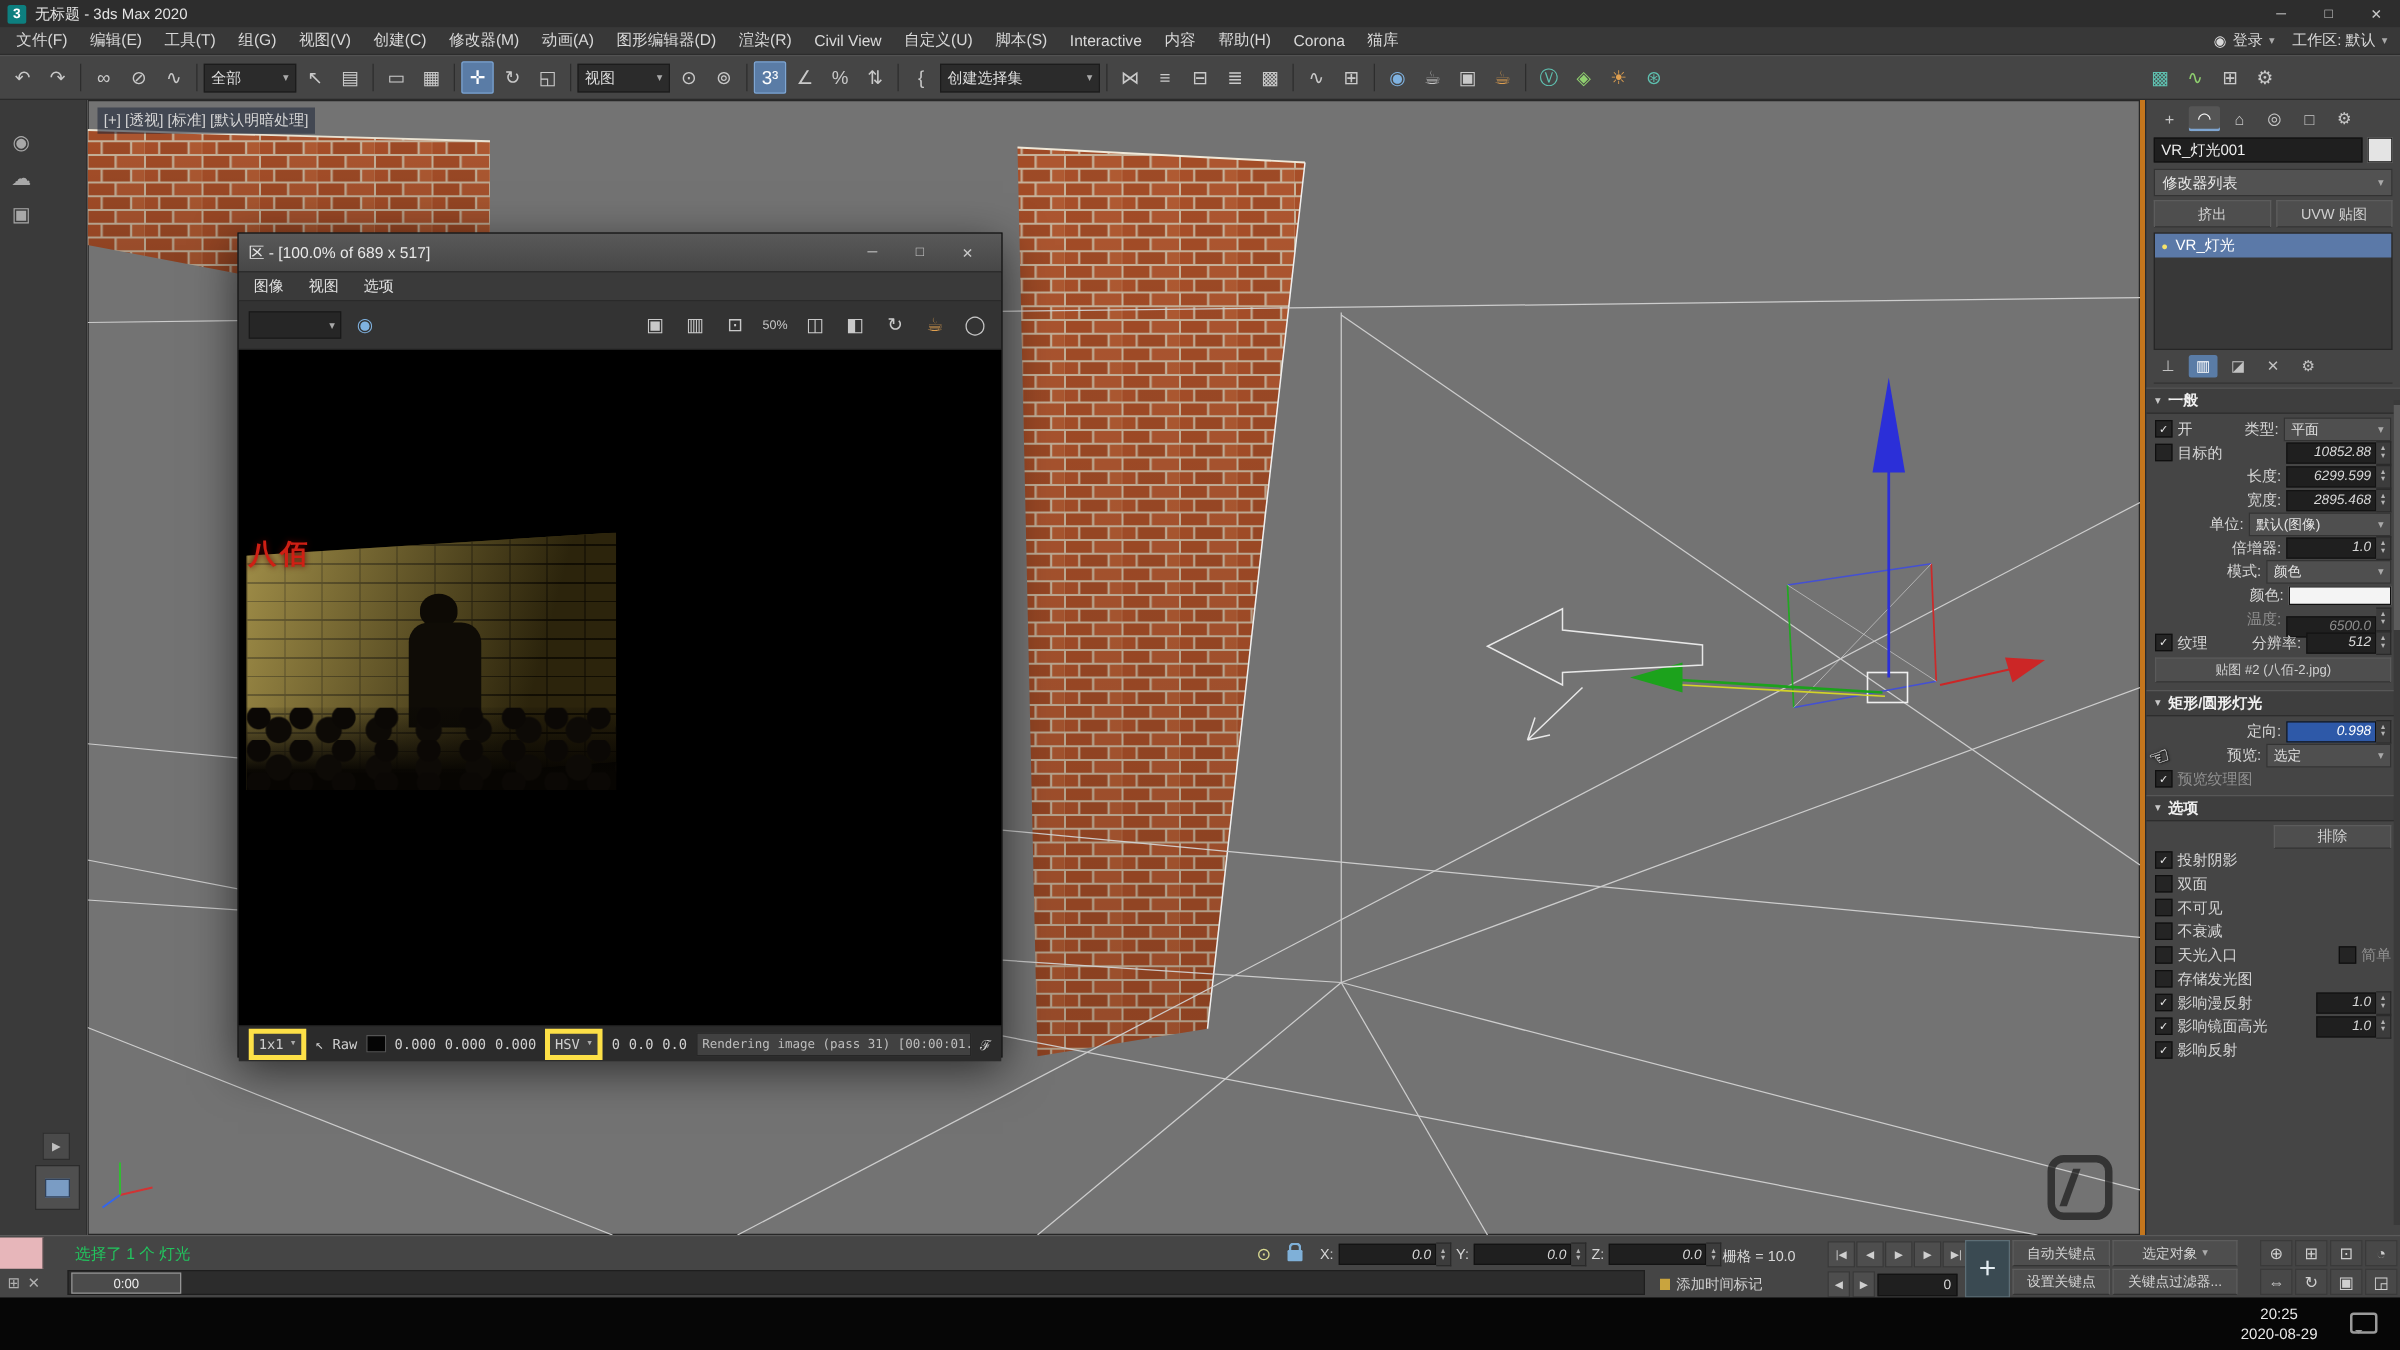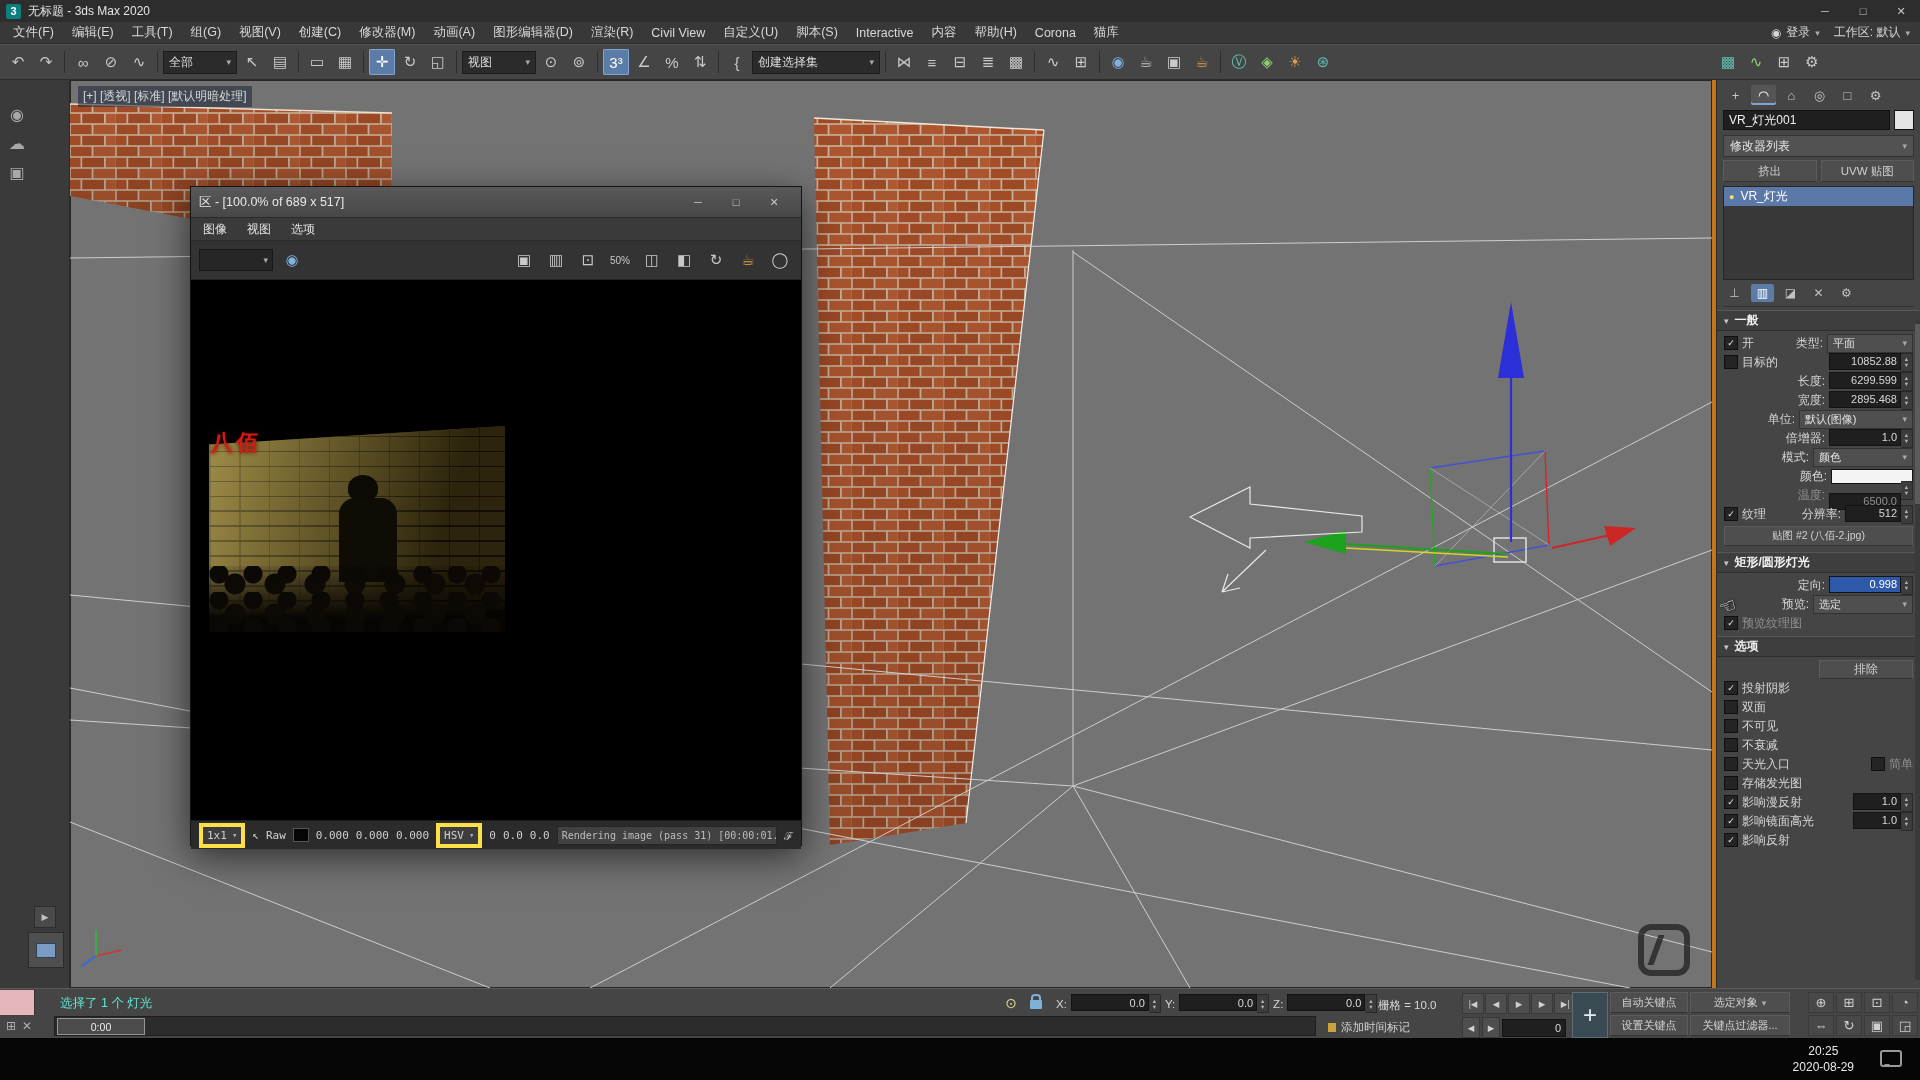--- a/index.html
+++ b/index.html
@@ -44,21 +44,21 @@
   .wm-text{display:flex;flex-direction:column;}
   .wm-title{font-size:44px;font-weight:bold;letter-spacing:7px;color:rgba(30,30,30,.9);line-height:46px;}
   .wm-url{font-size:17px;letter-spacing:5px;color:rgba(30,30,30,.9);margin-top:2px;}
   
   .vfb{left:190px;top:186px;width:612px;height:660px;background:#2f2f2f;border:1px solid #141414;box-shadow:0 10px 34px rgba(0,0,0,.6);box-sizing:border-box;z-index:40;}
   .vfb-title{height:30px;background:linear-gradient(#595959,#474747);display:flex;align-items:center;padding:0 8px;color:#e8e8e8;font-size:12.5px;border-bottom:1px solid #2a2a2a;}
   .vfb-menu{height:22px;background:#3a3a3a;display:flex;gap:20px;align-items:center;padding:0 12px;color:#e0e0e0;border-bottom:1px solid #2a2a2a;}
   .vfb-tools{height:38px;background:#333;display:flex;align-items:center;padding:0 8px;gap:6px;border-bottom:1px solid #222;}
   .vfb-dd{width:64px;height:20px;background:#262626;border:1px solid #191919;display:flex;align-items:center;justify-content:flex-end;padding:0 4px;}
   .vfb-canvas{height:540px;background:#000;position:relative;overflow:hidden;}
-  .photo{position:absolute;left:18px;top:146px;width:296px;height:206px;}
+  .photo{position:absolute;left:6px;top:146px;width:296px;height:206px;}
   .photo-quad{position:absolute;left:0;top:0;right:0;bottom:0;clip-path:polygon(0 9%,100% 0,100% 89%,0 100%);background-color:#6d5a1e;background-image:linear-gradient(105deg,rgba(255,238,150,.35),rgba(0,0,0,.6) 75%),repeating-linear-gradient(0deg,rgba(35,26,4,.9) 0 1.5px,transparent 1.5px 15px),repeating-linear-gradient(90deg,rgba(35,26,4,.5) 0 1.5px,transparent 1.5px 30px);}
   .soldier-head{position:absolute;left:47%;top:24%;width:30px;height:26px;border-radius:50% 50% 40% 40%;background:#0d0a05;}
   .soldier-body{position:absolute;left:44%;top:35%;width:58px;height:84px;border-radius:16px 16px 0 0;background:#0f0c06;}
   .crowd{position:absolute;left:0;bottom:0;width:100%;height:32%;background-image:radial-gradient(circle at 10px 8px,#0b0805 9px,transparent 10px),radial-gradient(circle at 26px 18px,#0d0a06 10px,transparent 11px),linear-gradient(rgba(0,0,0,.1),#070502 80%);background-size:34px 26px,40px 30px,100% 100%;}
   .movie-red{position:absolute;left:2px;top:2px;color:#cf1f14;font-weight:bold;font-size:22px;letter-spacing:3px;text-shadow:0 0 5px #500;}
   .vfb-status{height:28px;background:#2b2b2b;border-top:1px solid #1c1c1c;display:flex;align-items:center;gap:7px;padding:0 8px;font-size:11px;color:#cfcfcf;font-family:"DejaVu Sans Mono","Liberation Mono",monospace;}
   .vfb-sdd{height:17px;background:#3d3d3d;border:4px solid #fde047;display:flex;align-items:center;gap:5px;padding:0 4px;}
   .swatch-dark{width:14px;height:12px;background:#050505;border:1px solid #555;}
   .vfb-progress{width:212px;height:17px;background:#414141;border:1px solid #262626;color:#bdbdbd;font-size:10px;display:flex;align-items:center;padding:0 4px;overflow:hidden;white-space:nowrap;}
   
@@ -80,35 +80,35 @@
   .sticon{width:23px;height:18px;display:flex;align-items:center;justify-content:center;color:#c2c2c2;font-size:12px;border-radius:2px;}
   .sticon.active{background:#5a7ca6;color:#fff;}
   .rhead{height:19px;background:#3e3e3e;border-top:1px solid #575757;border-bottom:1px solid #2d2d2d;display:flex;align-items:center;gap:6px;padding:0 7px;font-weight:bold;color:#f0f0f0;margin-top:3px;}
   .rarrow{font-size:9px;color:#c8c8c8;}
   .rbody{padding:4px 7px 2px 7px;display:flex;flex-direction:column;gap:3px;position:relative;}
   .prow{display:flex;align-items:center;gap:4px;height:16px;}
   .chk{width:12px;height:12px;background:#242424;border:1px solid #0f0f0f;display:flex;align-items:center;justify-content:center;font-size:9px;color:#e8e8e8;flex:0 0 auto;}
   .lbl{color:#d6d6d6;white-space:nowrap;}
   .lbl.dim{color:#909090;}
   .rspace{margin-left:auto;}
-  .num{display:flex;align-items:flex-start;}
+  .num{display:flex;align-items:center;font-style:italic;}
   .numfield{width:64px;height:15px;background:#1f1f1f;border:1px solid #131313;color:#d8d8d8;display:flex;align-items:center;justify-content:flex-end;padding:0 3px;font-size:11px;}
   .numfield.sel{background:#2e59a8;color:#fff;}
   .spin{width:11px;height:17px;background:#3c3c3c;border:1px solid #2a2a2a;border-left:none;display:flex;flex-direction:column;align-items:center;justify-content:center;}
   .spin span{font-size:6.5px;line-height:6px;color:#b4b4b4;}
   .ddl{width:88px;height:17px;background:#4f4f4f;border:1px solid #333;display:flex;align-items:center;justify-content:space-between;padding:0 5px;font-size:11px;color:#e2e2e2;}
   .ddl.wide{width:102px;}
   .mapbtn{height:18px;margin:1px 0;background:#4e4e4e;border:1px solid #5a5a5a;border-bottom-color:#333;display:flex;align-items:center;justify-content:center;font-size:10.5px;color:#d0d0d0;}
   .colorsw{width:80px;height:13px;background:#f4f4f4;border:1px solid #111;}
   .excl-btn{width:92px;height:17px;background:#4e4e4e;border:1px solid #5c5c5c;border-bottom-color:#333;display:flex;align-items:center;justify-content:center;color:#d4d4d4;}
   .hand-cursor{position:absolute;left:2px;top:22px;font-size:19px;color:#fafafa;text-shadow:0 0 3px #000,1px 1px 1px #000;transform:rotate(-18deg);z-index:5;}
   
   .statusbar{left:0;top:988px;width:1920px;height:50px;background:#454545;border-top:1px solid #5a5a5a;box-sizing:border-box;}
   .pinkbox{position:absolute;left:0;top:1px;width:34px;height:25px;background:#e7b6ba;border-right:1px solid #333;}
-  .prompt{position:absolute;left:60px;top:6px;color:#5eead4;font-size:12.5px;}
+  .prompt{position:absolute;left:60px;top:6px;color:#22c55e;font-size:12.5px;}
   .lst-icons{position:absolute;left:6px;top:30px;display:flex;gap:6px;color:#b0b0b0;font-size:12px;}
   .timeline{position:absolute;left:54px;top:27px;width:1262px;height:20px;background:#2c2c2c;border:1px solid #1e1e1e;box-sizing:border-box;}
   .tl-handle{position:absolute;left:2px;top:1px;width:86px;height:15px;background:#4b4b4b;border:1px solid #949494;color:#ececec;display:flex;align-items:center;justify-content:center;font-size:10.5px;}
   .sb-icon{position:absolute;width:22px;height:20px;display:flex;align-items:center;justify-content:center;color:#cfcfcf;font-size:14px;}
   .lock{position:absolute;left:1030px;top:11px;width:12px;height:9px;background:#7fb0d8;border-radius:1px;}
   .lock:before{content:"";position:absolute;left:1px;top:-6px;width:6px;height:5px;border:2px solid #7fb0d8;border-bottom:none;border-radius:4px 4px 0 0;}
   .coords{position:absolute;left:1056px;top:5px;display:flex;align-items:center;gap:4px;}
   .coords .lbl{font-size:11.5px;}
   .gridlbl{position:absolute;left:1378px;top:9px;color:#d8d8d8;font-size:11.5px;}
   .addtag{position:absolute;left:1328px;top:31px;display:flex;align-items:center;gap:5px;color:#d0d0d0;font-size:11.5px;}

